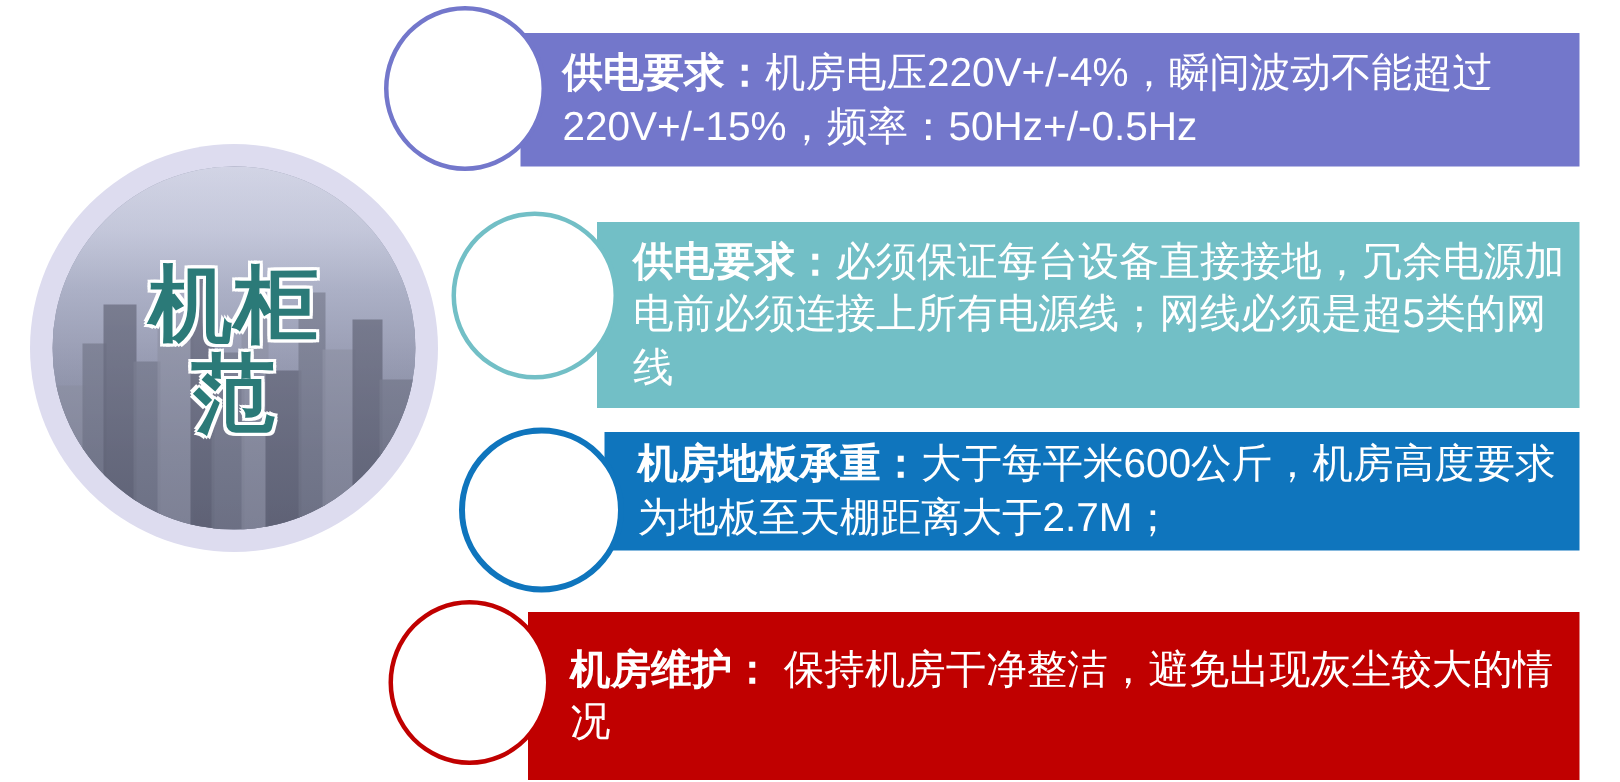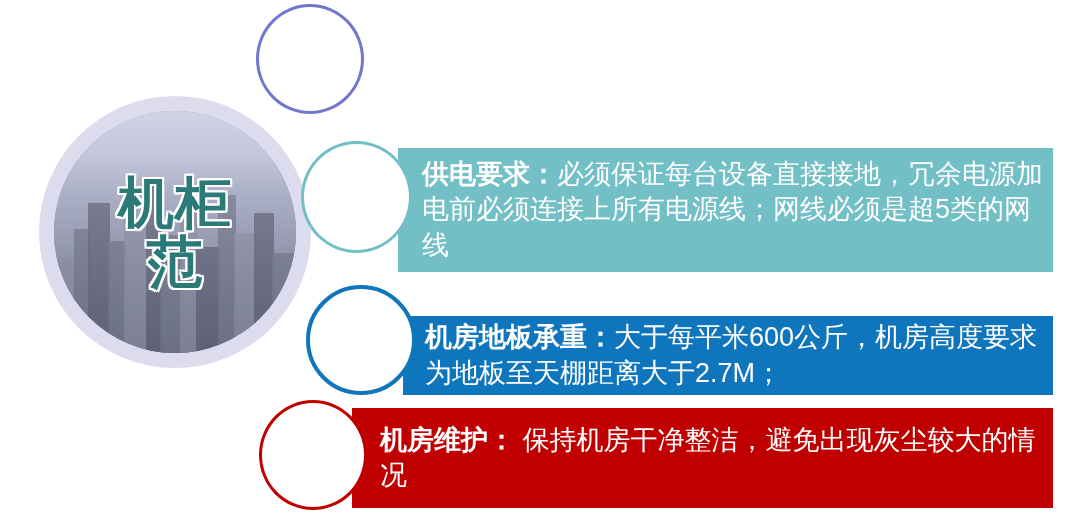--- a/index.html
+++ b/index.html
@@ -14,21 +14,21 @@
     position: relative;
     width: 1080px;
     height: 521px;
     background: #ffffff;
     overflow: hidden;
   }
 
   
   #badge {
     position: absolute;
-    left: 39px;
+    left: 20px;
     top: 96px;
     width: 272px;
     height: 272px;
     border-radius: 50%;
     background: #dddcef;
     box-sizing: border-box;
   }
   #badge-photo {
     position: absolute;
     left: 15px;
@@ -106,25 +106,25 @@
 
   
   #band-1 { left: 347px; top: 22px;  width: 706px; height: 89px;  background: #7377cb; }
   #band-1 .band-text { padding-left: 28px; padding-right: 10px; }
   #circle-1 { left: 256px; top: 4px;   width: 108px; height: 110px; border: 3px solid #7377cb; }
 
   #band-2 { left: 398px; top: 148px; width: 655px; height: 124px; background: #72bfc6; }
   #band-2 .band-text { padding-left: 24px; padding-right: 10px; }
   #circle-2 { left: 301px; top: 141px; width: 111px; height: 112px; border: 3px solid #72bfc6; }
 
-  #band-3 { left: 403px; top: 316px; width: 650px; height: 79px;  background: #0f75bd; }
+  #band-3 { left: 403px; top: 288px; width: 650px; height: 79px;  background: #0f75bd; }
   #band-3 .band-text { padding-left: 22px; padding-right: 10px; }
   #circle-3 { left: 306px; top: 285px; width: 110px; height: 110px; border: 4px solid #0f75bd; }
 
-  #band-4 { left: 352px; top: 408px; width: 701px; height: 100px; background: #c00000; }
+  #band-4 { left: 352px; top: 408px; width: 701px; height: 112px; background: #c00000; }
   #band-4 .band-text { padding-left: 28px; padding-right: 10px; }
   #circle-4 { left: 259px; top: 400px; width: 108px; height: 110px; border: 3px solid #c00000; }
 </style>
 </head>
 <body>
 
 <div id="canvas">
 
   <div id="badge">
     <div id="badge-photo">
@@ -143,20 +143,25 @@
       <div class="bld d" style="left:200px;width:20px; height:140px;"></div>
       <div class="bld" style="left:218px;width:24px; height:100px;"></div>
       <div class="haze"></div>
     </div>
     <div id="badge-text">
       <div>机柜</div>
       <div>范</div>
     </div>
   </div>
 
+  <div class="band" id="band-1">
+    <div class="band-text">
+      <span class="hd">供电要求：</span><span>机房电压220V+/-4%，瞬间波动不能超过220V+/-15%，频率：50Hz+/-0.5Hz</span>
+    </div>
+  </div>
   <div class="band-circle" id="circle-1"></div>
 
   <div class="band" id="band-2">
     <div class="band-text">
       <span class="hd">供电要求：</span><span>必须保证每台设备直接接地，冗余电源加电前必须连接上所有电源线；网线必须是超5类的网线</span>
     </div>
   </div>
   <div class="band-circle" id="circle-2"></div>
 
   <div class="band" id="band-3">

